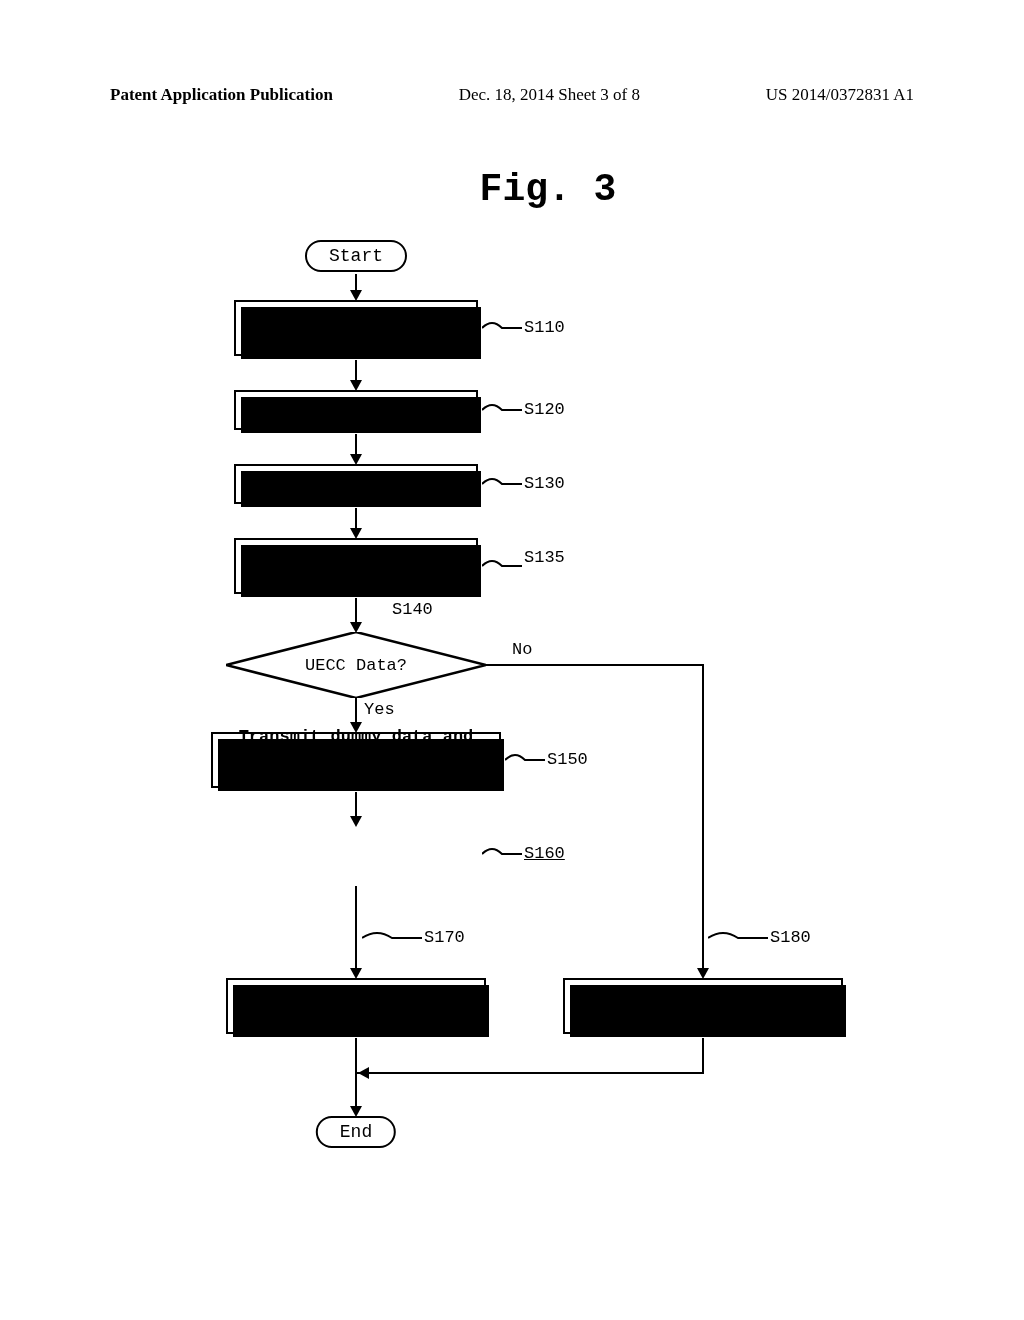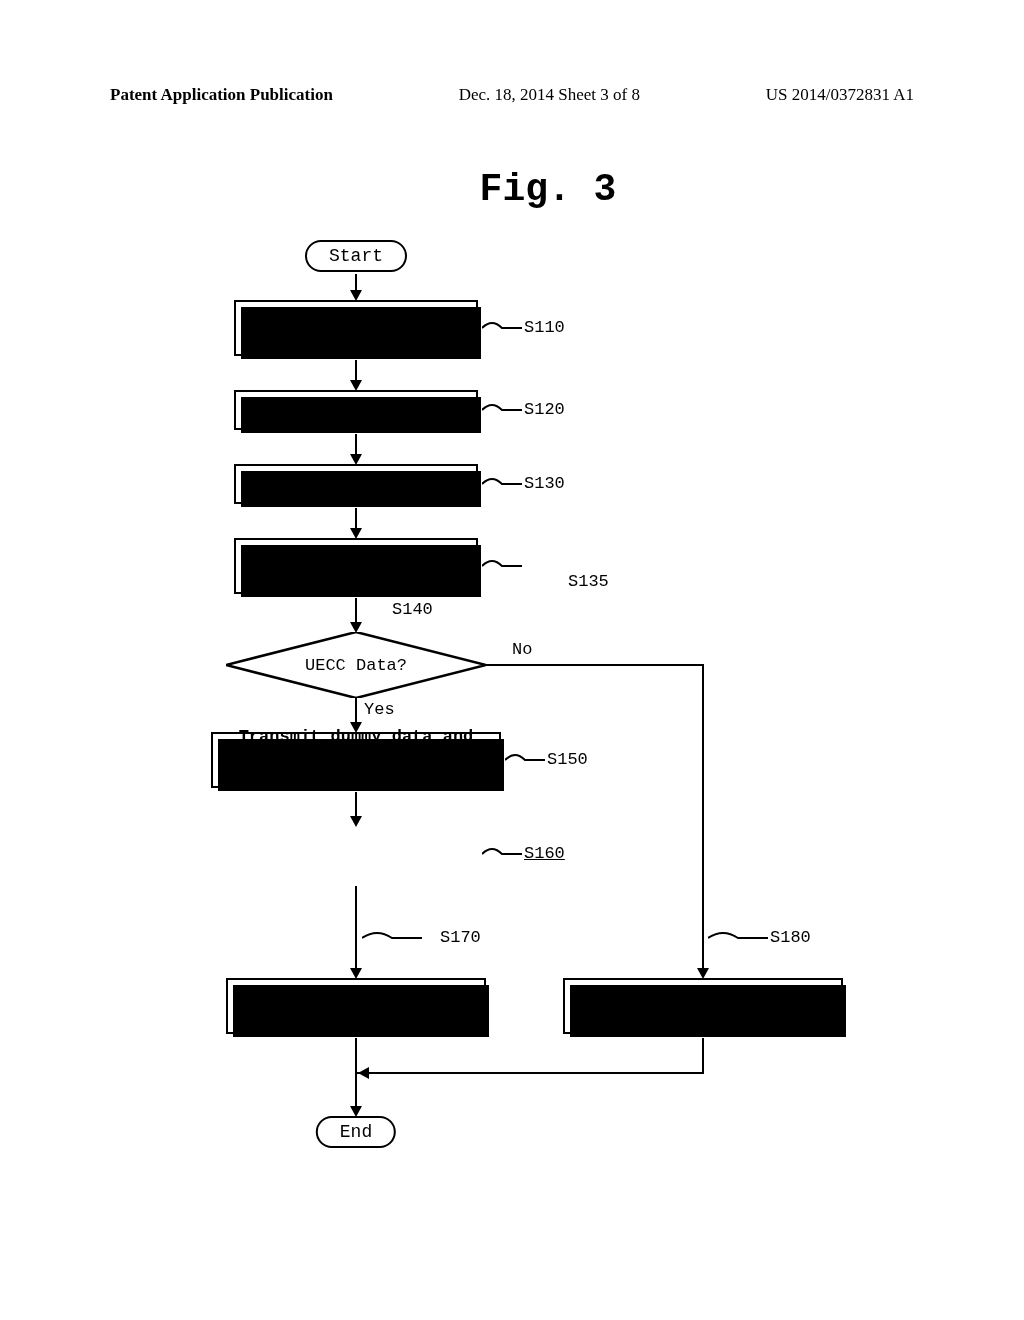--- a/index.html
+++ b/index.html
@@ -181,21 +181,21 @@
   <div class="arrow-line-v mainL" style="top:268px; height:22px;"></div>
   <div class="arrowhead-down mainL" style="top:288px;"></div>
 
   <div class="process mainL" style="top:298px; width:244px; height:56px;">
     <span style="white-space:pre-line;">Perform normal error
 correction operation</span>
   </div>
   <svg class="leader" style="top:316px; left:350px;" width="40" height="20">
       <path d="M0 10 Q 10 0 20 10 L 40 10" stroke="#000" stroke-width="2" fill="none"></path>
     </svg>
-  <div class="label" style="top:332px; left:392px;margin-left:44px;">S135</div>
+  <div class="label" style="top:308px; left:392px;">S135</div>
 
   <div class="arrow-line-v mainL" style="top:358px; height:26px;"></div>
   <div class="arrowhead-down mainL" style="top:382px;"></div>
   <div class="label" style="top:360px; left:260px;">S140</div>
 
   <div class="diamond mainL" style="top:392px;">
     <svg viewBox="0 0 260 66">
         <polygon points="130,0 260,33 130,66 0,33" fill="#fff" stroke="#000" stroke-width="2.5"></polygon>
       </svg>
     <span class="diamond-text">UECC Data?</span>
@@ -226,21 +226,21 @@
       <path d="M0 10 Q 10 0 20 10 L 40 10" stroke="#000" stroke-width="2" fill="none"></path>
     </svg>
   <div class="label" style="top:604px; left:392px;text-decoration:underline;">S160</div>
 
   <div class="arrow-line-v mainL" style="top:646px; height:84px;"></div>
   <div class="arrowhead-down mainL" style="top:728px;"></div>
 
   <svg class="leader" style="top:688px; left:230px;" width="60" height="20">
       <path d="M0 10 Q 15 0 30 10 L 60 10" stroke="#000" stroke-width="2" fill="none"></path>
     </svg>
-  <div class="label" style="top:688px; left:308px;">S170</div>
+  <div class="label" style="top:688px; left:292px;">S170</div>
 
   <svg class="leader" style="top:688px; left:576px;" width="60" height="20">
       <path d="M0 10 Q 15 0 30 10 L 60 10" stroke="#000" stroke-width="2" fill="none"></path>
     </svg>
   <div class="label" style="top:688px; left:638px;">S180</div>
 
   <div class="process mainL" style="top:738px; width:260px; height:56px;">
     <span style="white-space:pre-line;">Transmit corrected
 UECC data to host</span>
   </div>

